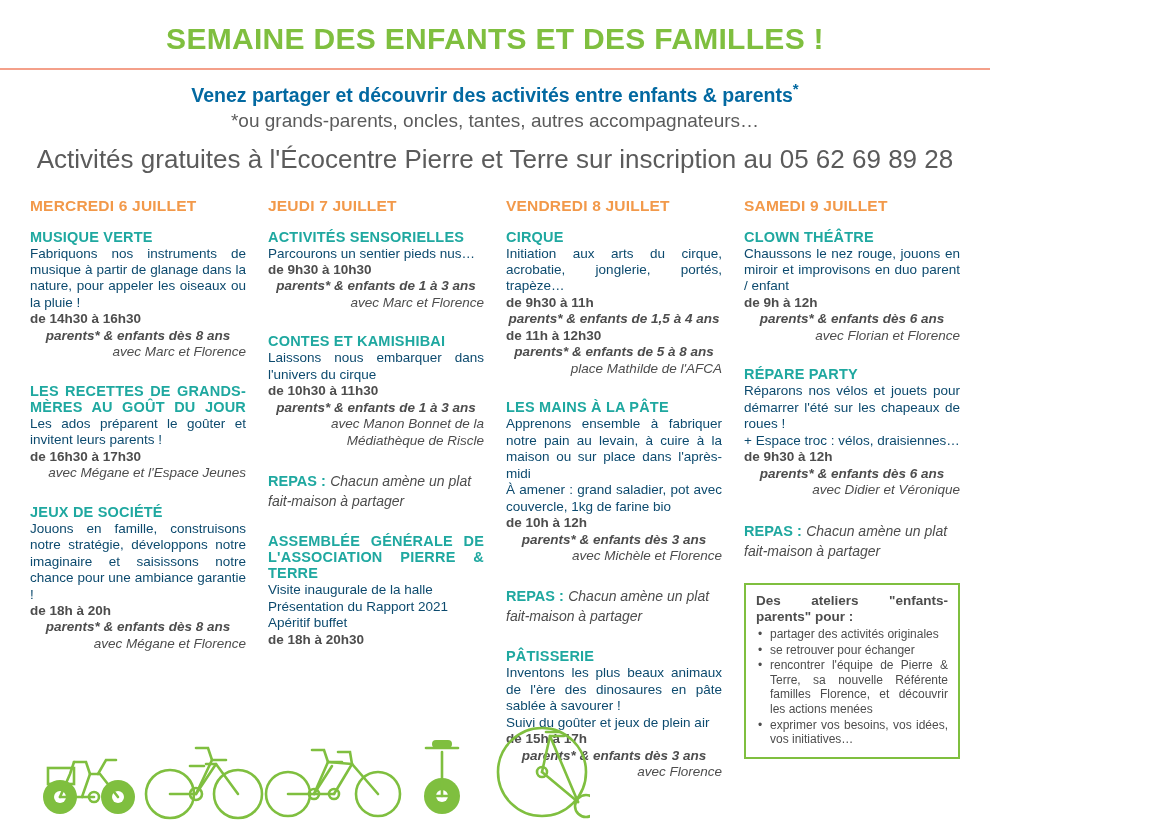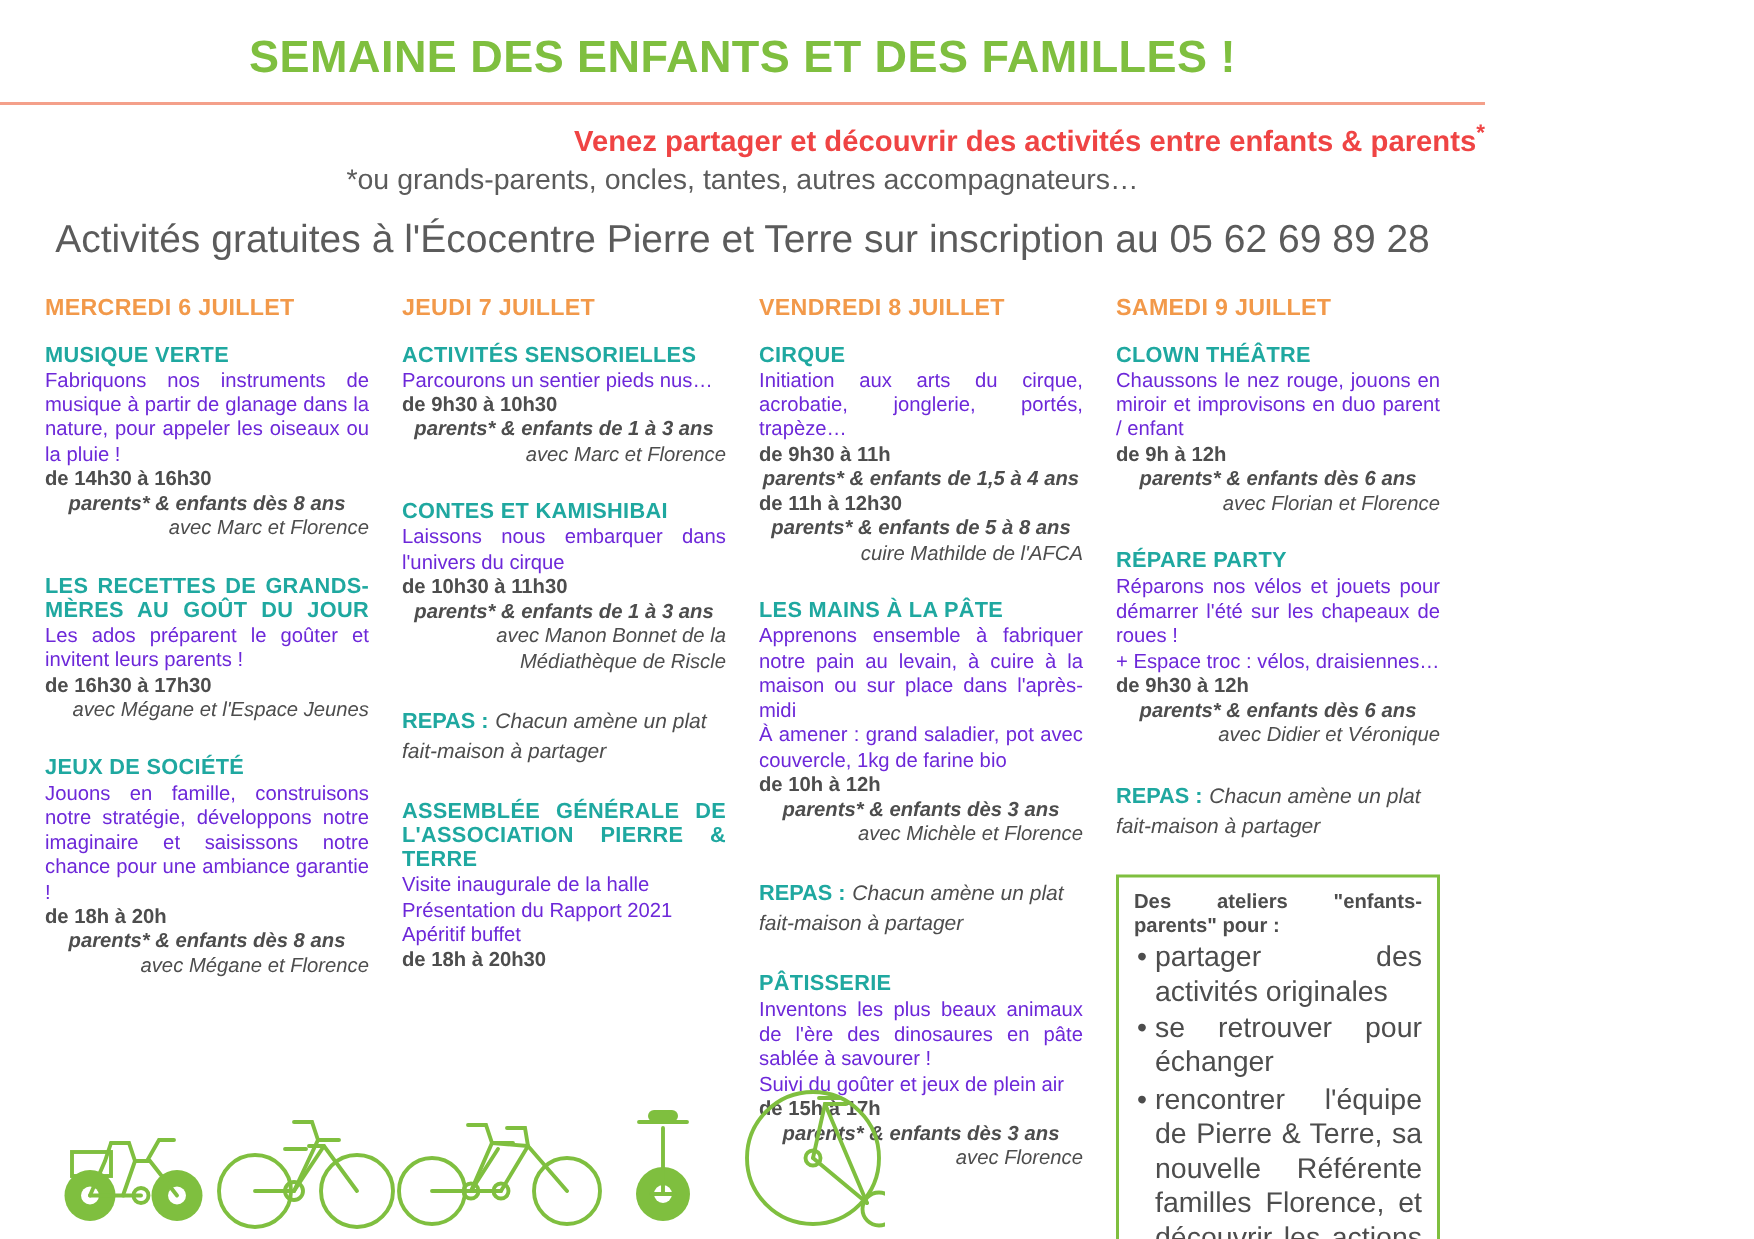--- a/index.html
+++ b/index.html
@@ -25,24 +25,24 @@
     padding-top: 22px;
     padding-bottom: 12px;
   }
   .header-rule {
     height: 2px;
     background: #f4a08a;
     width: 100%;
     margin: 0 0 10px 0;
   }
   .sub1 {
-    text-align: right;
+    text-align: center;
     font-size: 19.5px;
     font-weight: bold;
-    color: #ef4444;
+    color: #0369a1;
     margin: 4px 0 0 0;
   }
   .sub1 .star { font-weight: bold; font-size: 15px; vertical-align: super; }
   .sub2 {
     text-align: center;
     font-size: 19px;
     color: #5b5b5b;
     margin: 3px 0 0 0;
   }
   .sub3 {
@@ -75,21 +75,21 @@
     color: #1fa8a0;
     text-transform: uppercase;
     text-align: justify;
     text-align-last: left;
     margin-bottom: 1px;
     letter-spacing: 0.2px;
   }
   .act-title.justify { text-align: justify; text-align-last: justify; }
   .desc {
     font-size: 13.5px;
-    color: #6d28d9;
+    color: #0c4a6e;
     text-align: justify;
     line-height: 1.22;
   }
   .time {
     font-size: 13.5px;
     font-weight: bold;
     color: #4d4d4d;
     line-height: 1.22;
   }
   .aud {
@@ -132,21 +132,21 @@
   .infobox .ib-title {
     font-size: 13.5px;
     font-weight: bold;
     color: #4d4d4d;
     text-align: justify;
     text-align-last: left;
     line-height: 1.2;
   }
   .infobox ul { list-style: none; margin: 2px 0 0 0; padding: 0; }
   .infobox li {
-    font-size: 19px;
+    font-size: 12px;
     color: #4d4d4d;
     line-height: 1.22;
     text-align: justify;
     padding-left: 14px;
     position: relative;
     margin-top: 1px;
   }
   .infobox li:before {
     content: "\2022";
     position: absolute;
@@ -243,21 +243,21 @@
     <div class="col">
       <div class="col-day">VENDREDI 8 JUILLET</div>
 
       <div class="act">
         <div class="act-title">CIRQUE</div>
         <div class="desc">Initiation aux arts du cirque, acrobatie, jonglerie, portés, trapèze…</div>
         <div class="time">de 9h30 à 11h</div>
         <div class="aud">parents* &amp; enfants de 1,5 à 4 ans</div>
         <div class="time">de 11h à 12h30</div>
         <div class="aud">parents* &amp; enfants de 5 à 8 ans</div>
-        <div class="with">cuire Mathilde de l'AFCA</div>
+        <div class="with">place Mathilde de l'AFCA</div>
       </div>
 
       <div class="act">
         <div class="act-title">LES MAINS À LA PÂTE</div>
         <div class="desc">Apprenons ensemble à fabriquer notre pain au levain, à cuire à la maison ou sur place dans l'après-midi</div>
         <div class="desc">À amener : grand saladier, pot avec couvercle, 1kg de farine bio</div>
         <div class="time">de 10h à 12h</div>
         <div class="aud">parents* &amp; enfants dès 3 ans</div>
         <div class="with">avec Michèle et Florence</div>
       </div>

